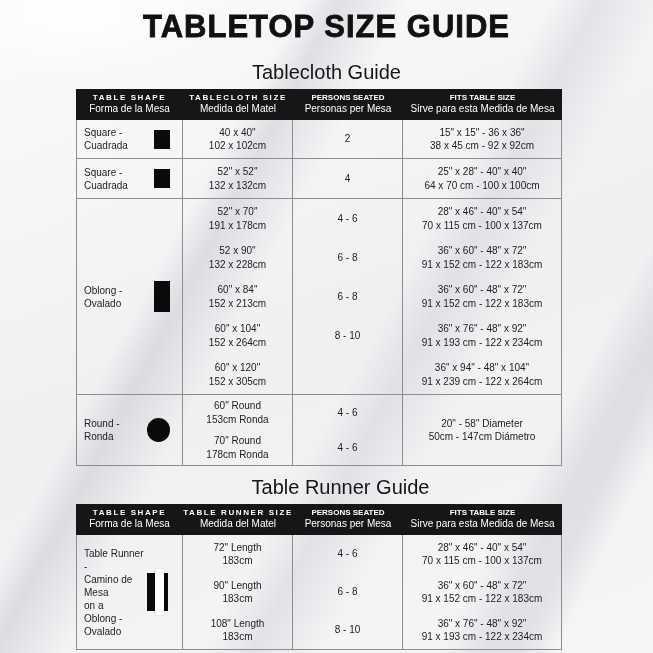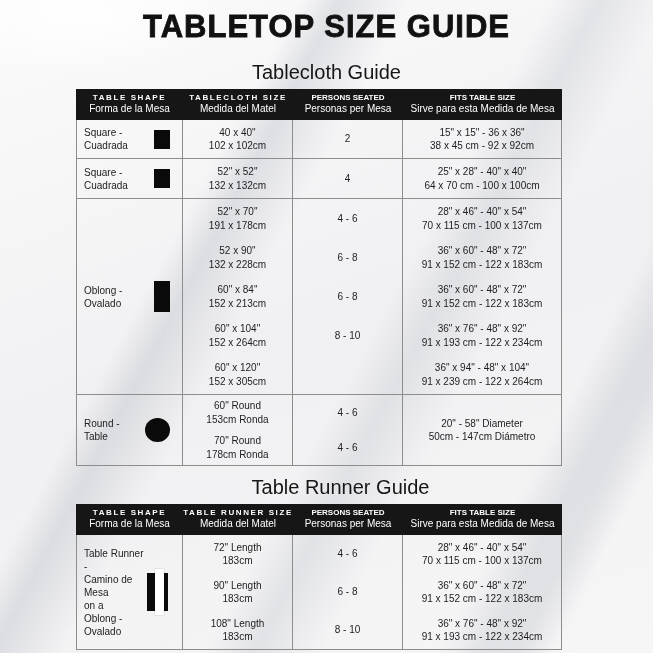--- a/index.html
+++ b/index.html
@@ -200,21 +200,21 @@
           </div>
           <div class="entry e39">
             <div>36" x 94" - 48" x 104"</div>
             <div>91 x 239 cm - 122 x 264cm</div>
           </div>
         </div>
       </div>
 
       <div class="section">
         <div class="cell shape-cell">
-          <span class="shape-label">Round - Table</span>
+          <span class="shape-label">Round - Ronda</span>
           <span class="icon-circle"></span>
         </div>
         <div class="cell">
           <div class="entry e35">
             <div>60" Round</div>
             <div>153cm Ronda</div>
           </div>
           <div class="entry e35">
             <div>70" Round</div>
             <div>178cm Ronda</div>

